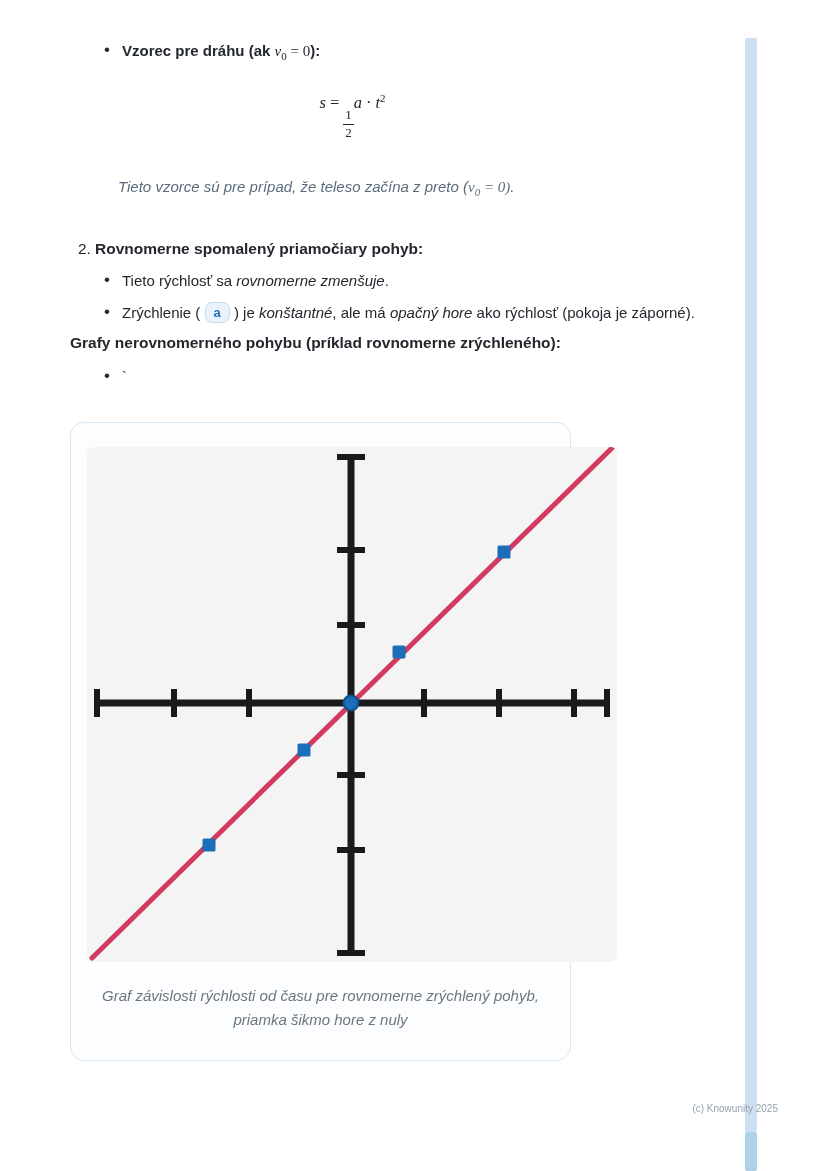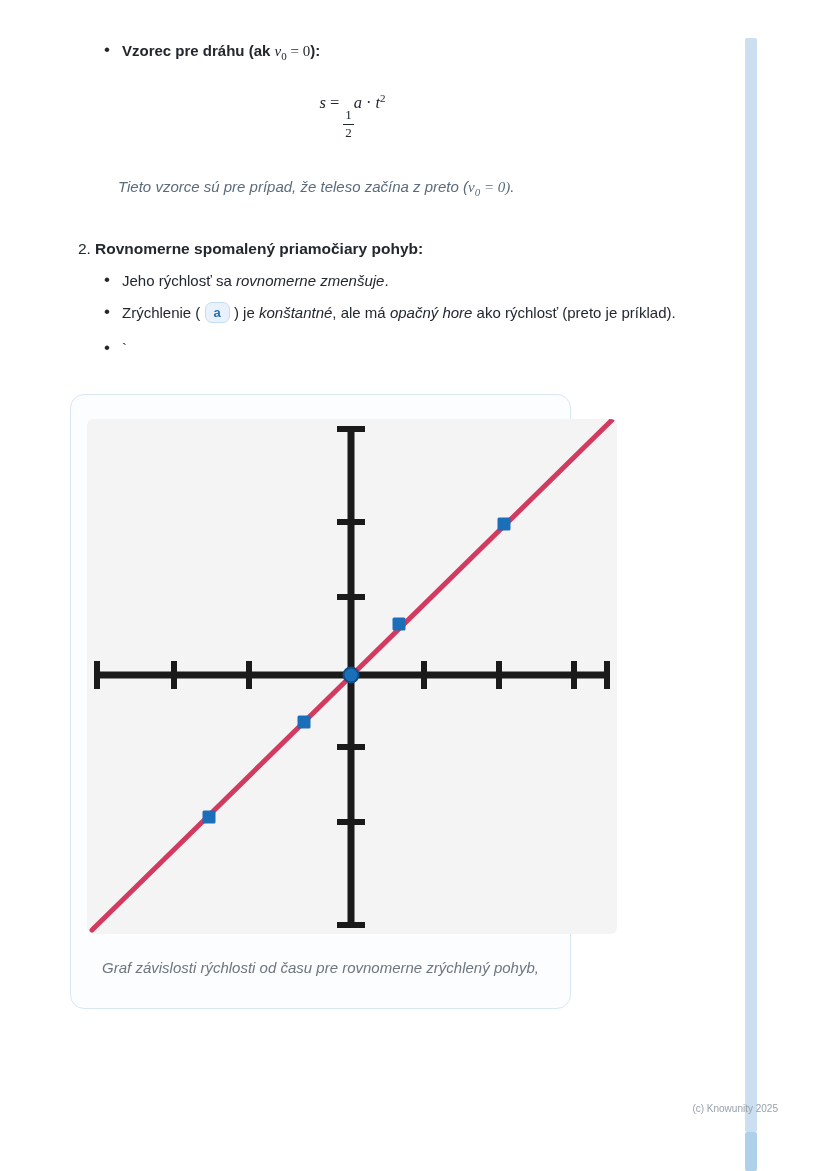--- a/index.html
+++ b/index.html
@@ -64,24 +64,25 @@
     <div class="formula"><span class="fvar">s</span><span class="fop">=</span><span class="frac">
           <span class="num">1</span>
           <span class="den">2</span>
         </span><span class="fvar">a</span><span class="fop">·</span><span class="fvar">t</span><span class="fexp">2</span></div>
 
     <p class="note"><span>Tieto vzorce sú pre prípad, že teleso začína z preto (</span><span class="math"><span class="mi">v</span><sub>0</sub><span> = 0).</span></span></p>
 
     <div class="olrow"><span class="olnum">2.</span><span class="oltitle">Rovnomerne spomalený priamočiary pohyb:</span></div>
 
     <ul class="blist">
-      <li><span>Jeho rýchlosť sa </span><em>rovnomerne zmenšuje</em><span>.</span></li>
-      <li><span>Zrýchlenie ( </span><span class="badge">a</span><span> ) je </span><em>konštantné</em><span>, ale má </span><em>opačný hore</em><span> ako rýchlosť (preto je príklad).</span></li>
+      <li><span>Tieto rýchlosť sa </span><em>rovnomerne zmenšuje</em><span>.</span></li>
+      <li><span>Zrýchlenie ( </span><span class="badge">a</span><span> ) je </span><em>konštantné</em><span>, ale má </span><em>opačný hore</em><span> ako rýchlosť (pokoja je záporné).</span></li>
     </ul>
 
+    <p class="bold-head">Grafy nerovnomerného pohybu (príklad rovnomerne zrýchleného):</p>
 
     <ul class="blist list-after-head">
       <li><span>`</span></li>
     </ul>
 
     <figure class="card">
       <svg id="graph" width="530" height="515" viewBox="0 0 530 515">
           <rect x="0" y="0" width="530" height="515" rx="6" fill="#f4f4f5"></rect>
           <line x1="10" y1="256" x2="520" y2="256" stroke="#1a1a1a" stroke-width="7"></line>
           <line x1="264" y1="10" x2="264" y2="506" stroke="#1a1a1a" stroke-width="7"></line>
@@ -100,19 +101,20 @@
           <line x1="250" y1="403" x2="278" y2="403" stroke="#1a1a1a" stroke-width="6"></line>
           <line x1="5" y1="511" x2="525" y2="1" stroke="#d23b5f" stroke-width="5" stroke-linecap="round"></line>
           <rect x="115.5" y="391.5" width="13" height="13" rx="1.5" fill="#1b6fb8"></rect>
           <rect x="210.5" y="296.5" width="13" height="13" rx="1.5" fill="#1b6fb8"></rect>
           <rect x="305.5" y="198.5" width="13" height="13" rx="1.5" fill="#1b6fb8"></rect>
           <rect x="410.5" y="98.5" width="13" height="13" rx="1.5" fill="#1b6fb8"></rect>
           <circle cx="264" cy="256" r="7.5" fill="#1b6fb8" stroke="#0e4e85" stroke-width="2"></circle>
         </svg>
       <figcaption>
         <div>Graf závislosti rýchlosti od času pre rovnomerne zrýchlený pohyb,</div>
+        <div>priamka šikmo hore z nuly</div>
       </figcaption>
     </figure>
 
   </div>
 
   <div class="copyright">(c) Knowunity 2025</div>
 </div>
 
 </body></html>

